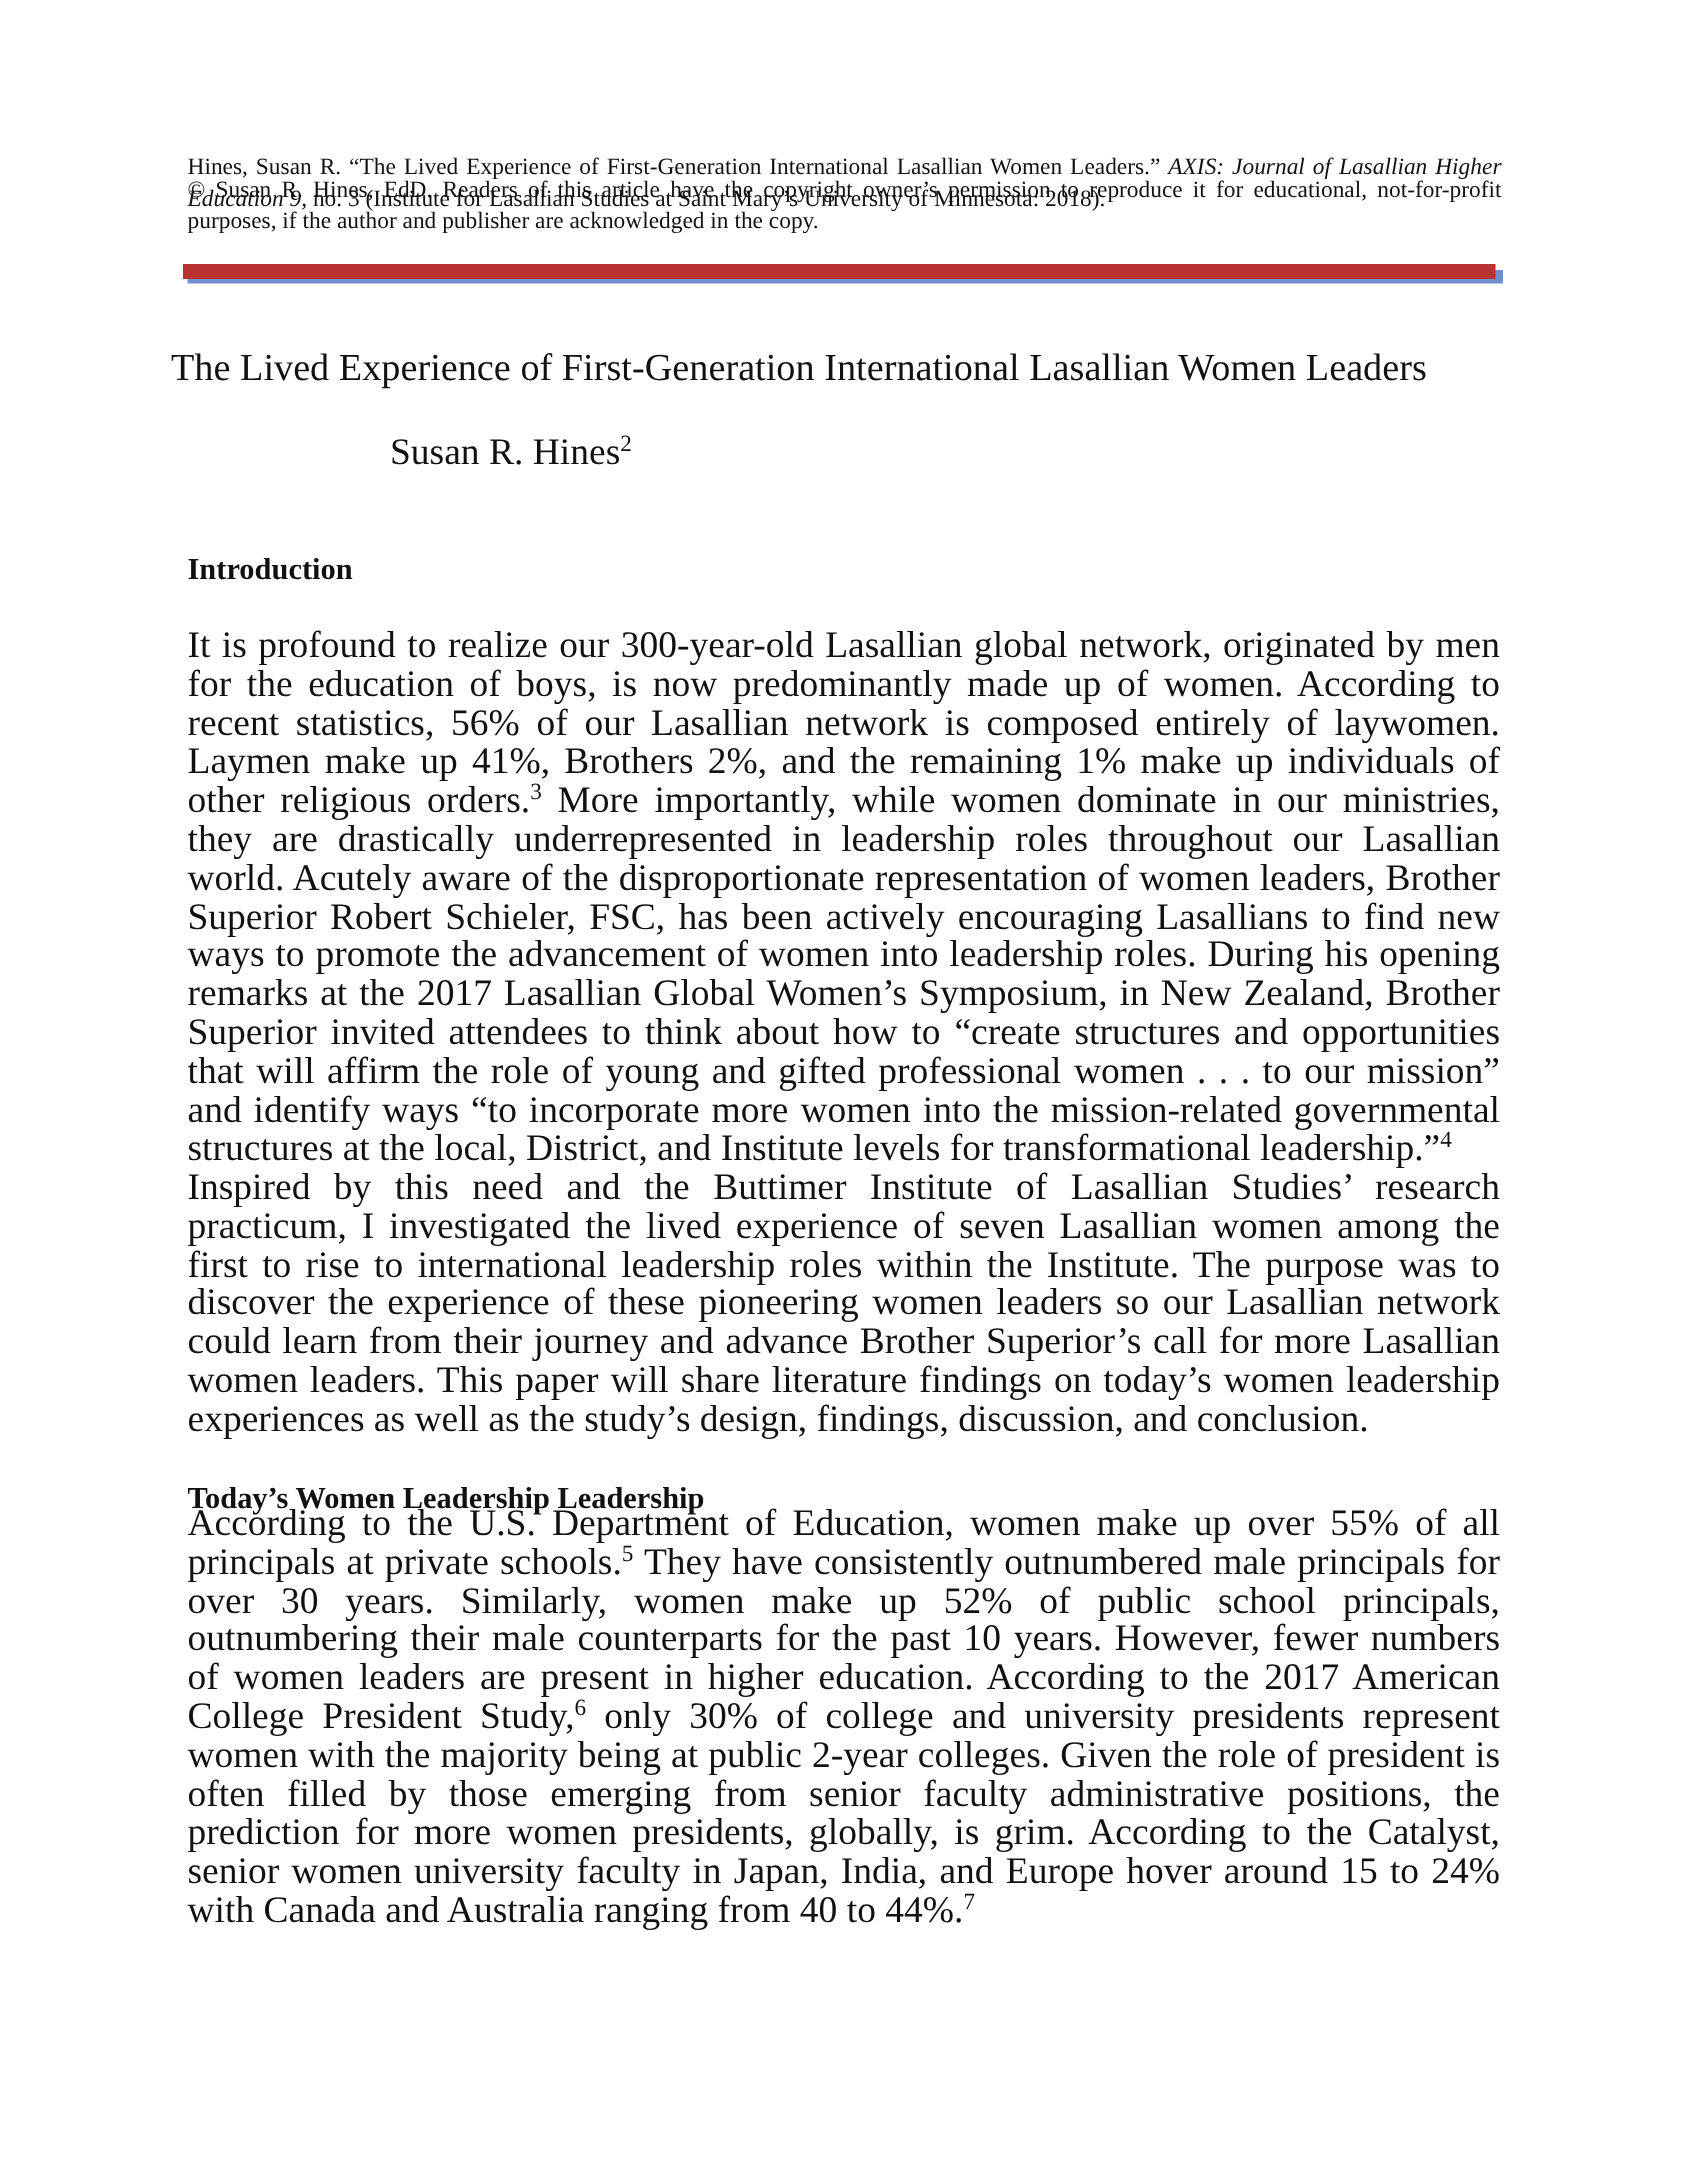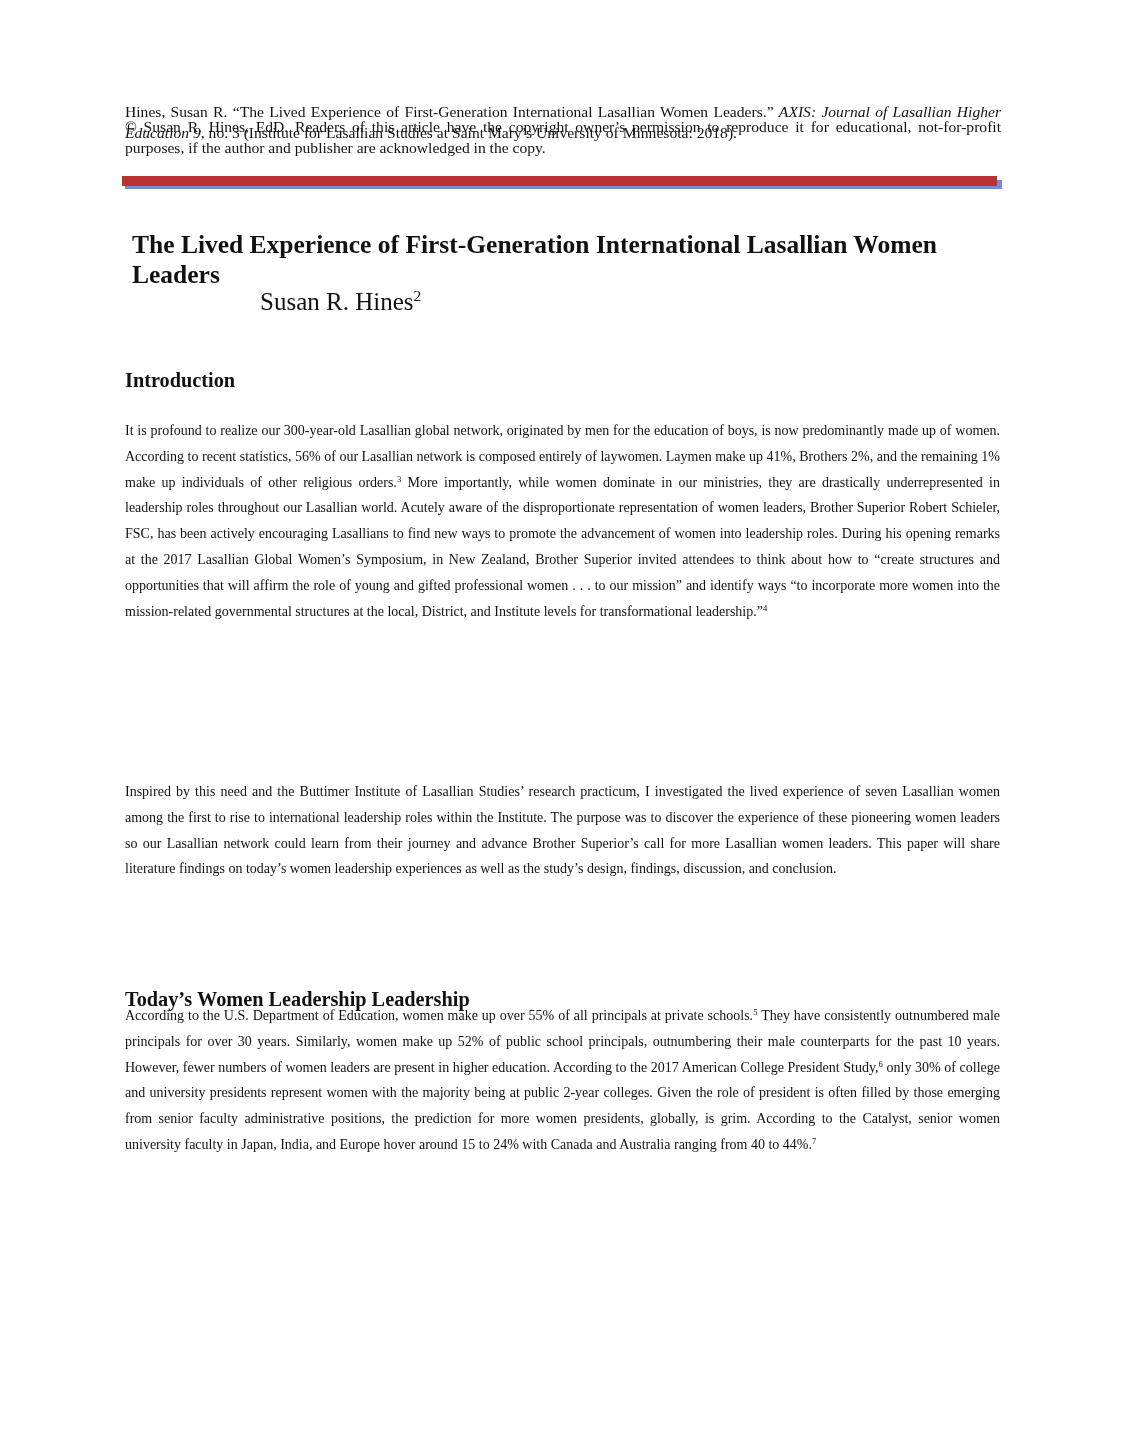--- a/index.html
+++ b/index.html
@@ -12,29 +12,29 @@
     font-size: 15.6px; line-height: 21px; text-align: justify; margin-top: 43px;
   }
   .copyright {
     position: absolute; left: 125px; top: 116px; width: 876px;
     font-size: 15.6px; line-height: 21px; text-align: justify; font-family: Liberation Serif, serif;
   }
   .rule-wrap { position: absolute; left: 122px; top: 176px; width: 880px; height: 14px; }
   .rule-shadow { position: absolute; left: 3px; top: 4px; width: 877px; height: 9px; background: #6f8fcf; }
   .rule-red { position: absolute; left: 0; top: 0; width: 875px; height: 10px; background: #b83232; }
   .title {
-    position: absolute; left: 132px; top: 230px; width: 880px;
-    font-size: 25.5px; line-height: 30px; font-weight: bold;
+    position: absolute; left: 114px; top: 230px; width: 880px;
+    font-size: 25.5px; line-height: 30px; font-weight: normal;
   }
   .author { position: absolute; left: 260px; top: 289px; font-size: 25px; line-height: 26px; }
   sup { font-size: 0.62em; line-height: 0; vertical-align: 0.55em; }
   .h2 { position: absolute; left: 125px; font-size: 20.3px; font-weight: bold; line-height: 26px; text-align: center; }
   .para {
     position: absolute; left: 125px; width: 875px;
-    font-size: 14px; line-height: 25.8px; text-align: justify;
+    font-size: 25px; line-height: 25.8px; text-align: justify;
   }
 </style>
 </head>
 <body>
 
 <div class="citation"><span>Hines, Susan R. “The Lived Experience of First-Generation International Lasallian Women Leaders.” </span><i>AXIS: Journal of Lasallian Higher Education 9</i><span>, no. 3 (Institute for Lasallian Studies at Saint Mary’s University of Minnesota: 2018).</span></div>
 
 <div class="copyright">© Susan R. Hines, EdD. Readers of this article have the copyright owner’s permission to reproduce it for educational, not-for-profit purposes, if the author and publisher are acknowledged in the copy.</div>
 
 <div class="rule-wrap">

